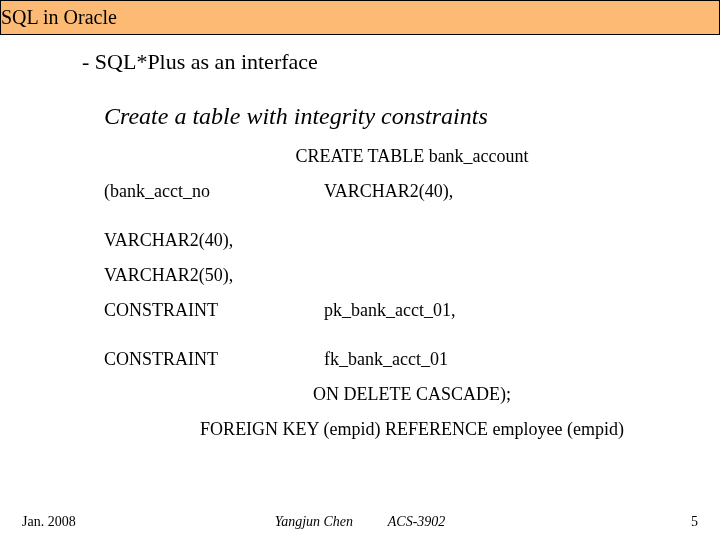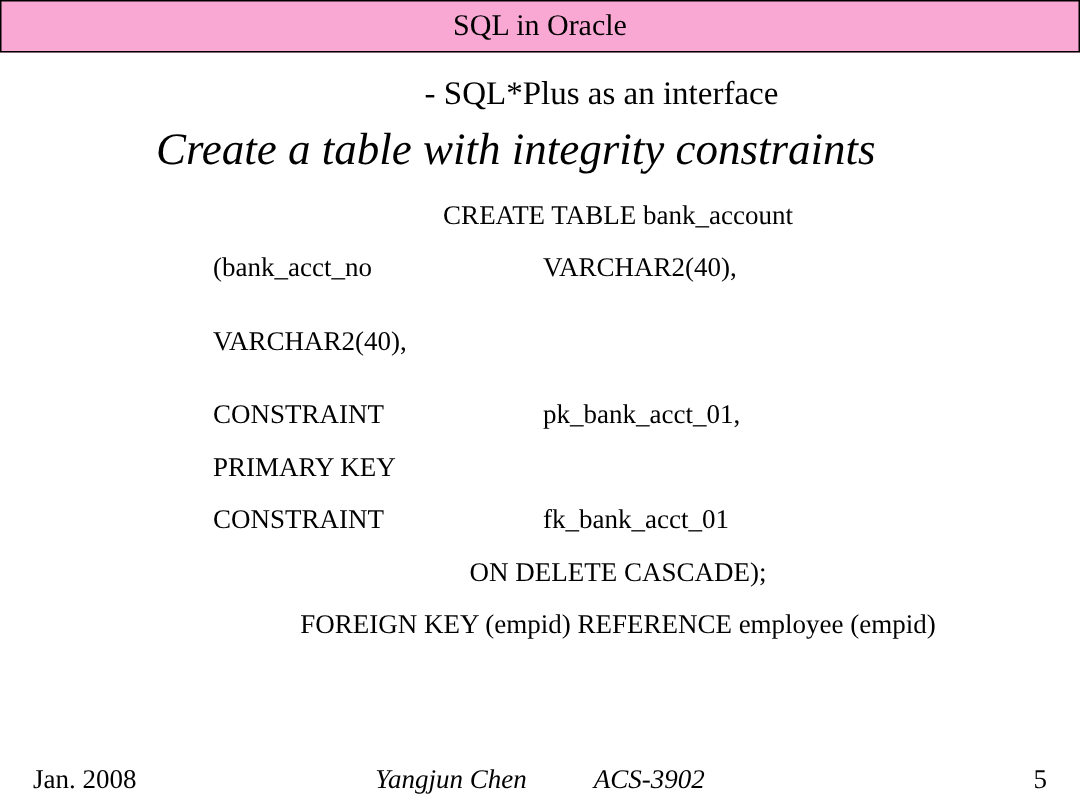--- a/index.html
+++ b/index.html
@@ -6,65 +6,62 @@
     body {
       width: 720px;
       height: 540px;
       background: #fff;
       font-family: "Times New Roman", Times, serif;
       color: #000;
       position: relative;
     }
     .header {
       width: 100%;
-      background: #f9a8d4;
+      background: #fdba74;
       border: 1px solid #000;
-      text-align: center;
       padding: 5px 0;
       font-size: 20px;
     }
     .content {
       padding: 14px 0 0 82px;
     }
     .bullet-line {
       font-size: 22px;
-      margin-bottom: 8px;
-      text-align: center;
+      margin-bottom: 28px;
     }
     .subhead {
-      font-size: 30px;
+      font-size: 24px;
       font-style: italic;
       margin-left: 22px;
       margin-bottom: 16px;
     }
     .code-block {
       margin-left: 22px;
       font-size: 18px;
     }
     .code-line {
       margin-bottom: 14px;
       text-align: center;
     }
     .col-row {
       display: flex;
       margin-bottom: 14px;
-      margin-left: 38px;
     }
     .col1 {
       width: 220px;
       flex-shrink: 0;
     }
     .col2 { }
     .footer {
       position: absolute;
       bottom: 10px;
       left: 0;
       width: 100%;
       display: flex;
-      font-size: 18px;
+      font-size: 14px;
     }
     .footer-left {
       margin-left: 22px;
       flex: 0 0 auto;
     }
     .footer-center {
       position: absolute;
       left: 50%;
       transform: translateX(-50%);
       white-space: pre;
@@ -92,27 +89,27 @@
     <div class="col-row">
       <div class="col1">(bank_acct_no</div>
       <div class="col2">VARCHAR2(40),</div>
     </div>
     <div class="col-row">
     </div>
     <div class="col-row">
       <div class="col2">VARCHAR2(40),</div>
     </div>
     <div class="col-row">
+      <div class="col2">VARCHAR2(50),</div>
     </div>
     <div class="col-row">
       <div class="col1">CONSTRAINT</div>
       <div class="col2">pk_bank_acct_01,</div>
     </div>
     <div class="col-row">
-      <div class="col1">PRIMARY KEY</div>
     </div>
     <div class="col-row">
       <div class="col1">CONSTRAINT</div>
       <div class="col2">fk_bank_acct_01</div>
     </div>
 
     <div class="code-line">ON DELETE CASCADE);</div>
     <div class="code-line">FOREIGN KEY (empid) REFERENCE employee (empid)</div>
   </div>
 </div>

